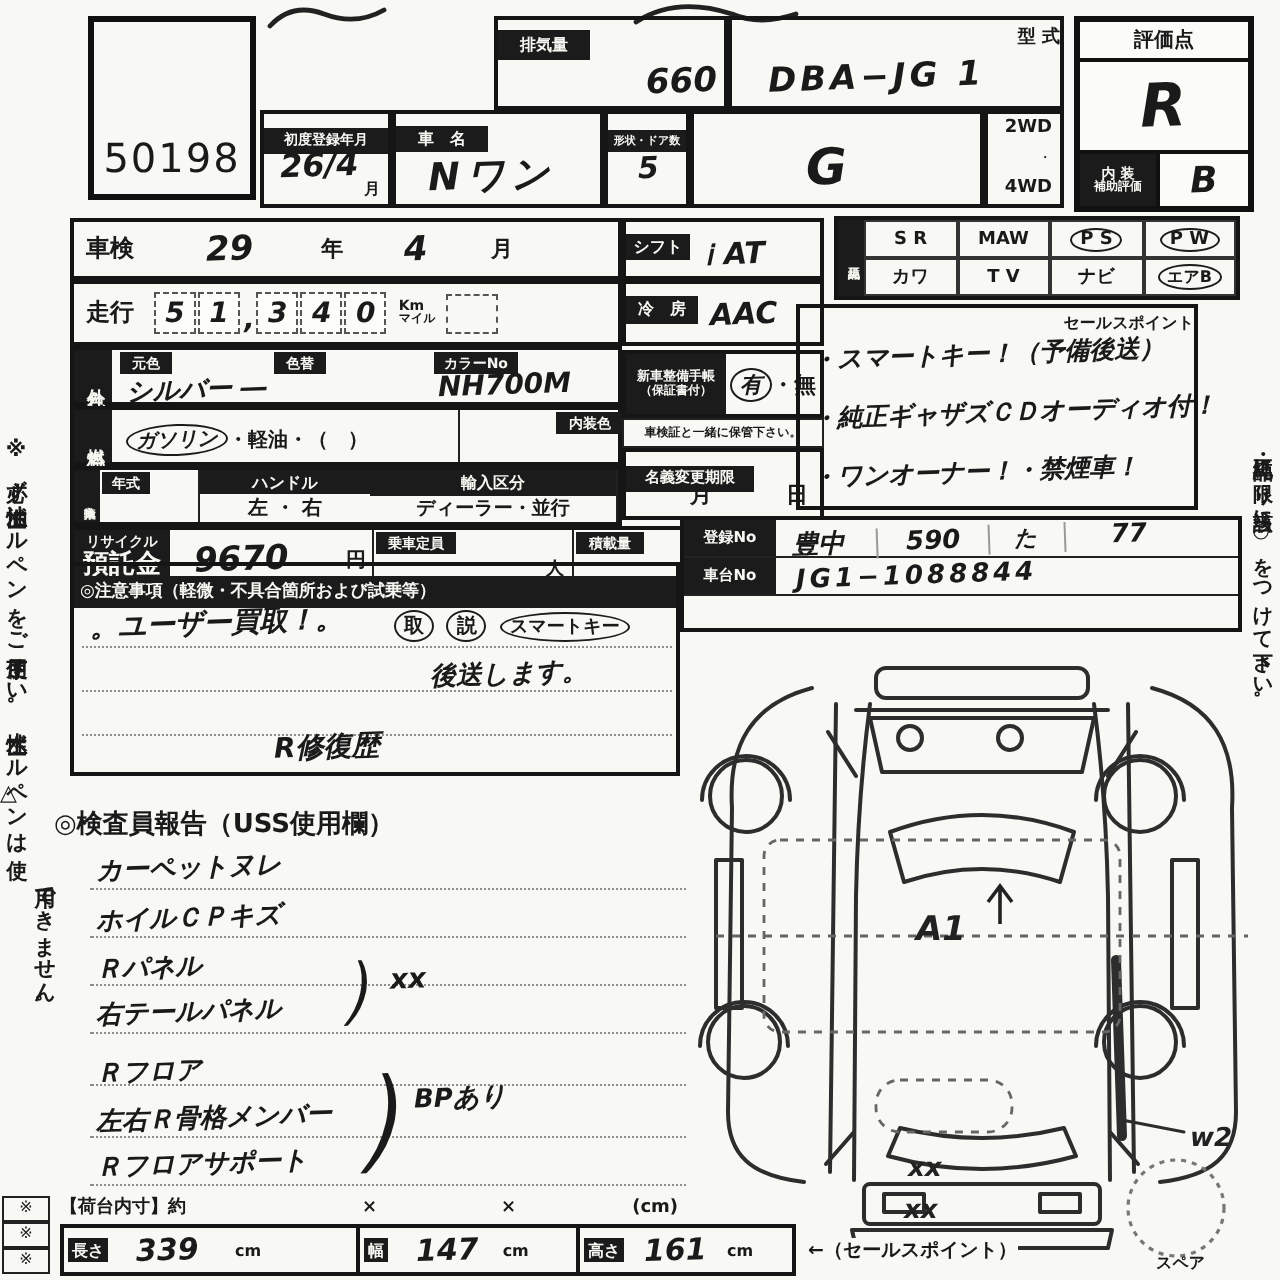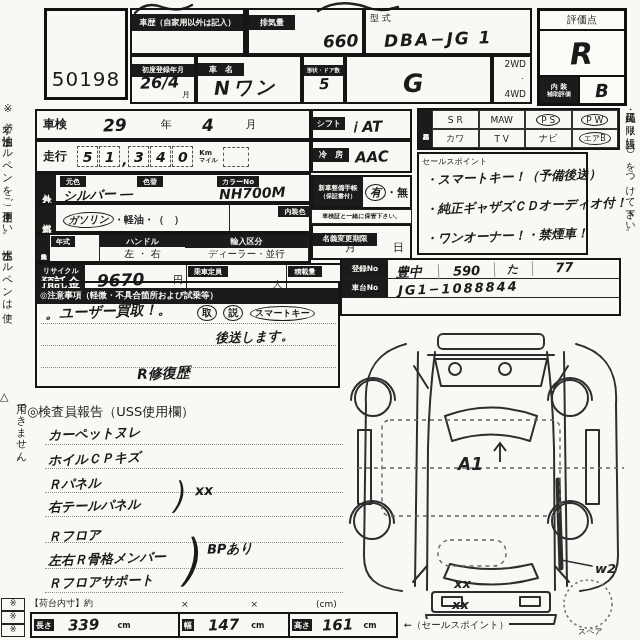--- a/index.html
+++ b/index.html
@@ -4,21 +4,21 @@
 <style>
 * { box-sizing: border-box; margin: 0; padding: 0; }
 html,body { background:#e9e9e6; }
 .sheet { position:relative; width:640px; height:640px; background:#f8f8f4;
   font-family:"DejaVu Sans","Liberation Sans",sans-serif; color:#1a1a1a; overflow:hidden; }
 .abs { position:absolute; }
 .bd  { border:1.5px solid #222; }
 .bd2 { border:2.5px solid #151515; }
 .bd3 { border:3.5px solid #101010; }
 .inv { background:#1b1b1b; color:#f7f7f2; font-weight:bold; display:inline-flex; align-items:center; justify-content:center; }
-.lbl { font-weight:normal; }
+.lbl { font-weight:bold;text-align:right; }
 .hw  { font-style:italic; font-weight:600; white-space:nowrap; transform:rotate(-2deg); }
 .vt  { writing-mode:vertical-rl; }
 .circ { border:1.6px solid #1c1c1c; border-radius:50%; padding:0 4px; display:inline-block; }
 .digit { width:21px; height:21px; border:1.6px dashed #555; display:inline-flex; align-items:center; justify-content:center;
   font-size:14px; font-style:italic; font-weight:600; margin-right:1px; background:#fcfcf9; }
 .dot { border-top:1.5px dotted #8f8f8a; position:absolute; }
 .flex { display:flex; align-items:center; }
 .rowlabelcell { font-size:12px; font-weight:bold; }
 svg text { font-family:"DejaVu Sans",sans-serif; }
 </style>
@@ -41,23 +41,20 @@
   <div class="abs" style="left:1px;top:598px">
     <div class="bd" style="width:24px;height:13px;font-size:8px;text-align:center">※</div>
     <div class="bd" style="width:24px;height:13px;font-size:8px;text-align:center">※</div>
     <div class="bd" style="width:24px;height:13px;font-size:8px;text-align:center">※</div>
   </div>
 
   <div class="abs bd3" style="left:44px;top:8px;width:84px;height:92px;display:flex;align-items:flex-end;justify-content:center;padding-bottom:6px">
     <span style="font-size:20px;letter-spacing:1px">50198</span>
   </div>
 
-  <div class="abs bd2" style="left:130px;top:8px;width:117px;height:47px;border-right-width:4px">
-    <div class="inv" style="width:100%;height:17px;font-size:8px">車歴（自家用以外は記入）</div>
-  </div>
   <div class="abs bd2" style="left:247px;top:8px;width:117px;height:47px">
     <div class="inv" style="width:46px;height:15px;font-size:8px">排気量</div>
     <div class="hw abs" style="right:4px;bottom:2px;font-size:17px">660</div>
   </div>
   <div class="abs bd2" style="left:364px;top:8px;width:168px;height:47px">
     <div class="lbl" style="font-size:9px;padding:2px 0 0 4px">型 式</div>
     <div class="hw abs" style="left:18px;bottom:4px;font-size:17px;letter-spacing:2px">DBA−JG 1</div>
   </div>
 
   <div class="abs bd3" style="left:537px;top:8px;width:90px;height:98px;background:#fbfbf7">
@@ -231,21 +228,21 @@
         </div>
       <div class="lbl" style="border:1px solid #333;font-size:9px;display:flex;align-items:center;justify-content:center">カワ</div>
       <div class="lbl" style="border:1px solid #333;font-size:9px;display:flex;align-items:center;justify-content:center">T V</div>
       <div class="lbl" style="border:1px solid #333;font-size:9px;display:flex;align-items:center;justify-content:center">ナビ</div>
       <div style="border:1px solid #333;display:flex;align-items:center;justify-content:center">
           <span class="circ lbl" style="font-size:8px">エアB</span>
         </div>
     </div>
   </div>
 
-  <div class="abs bd2" style="left:417px;top:152px;width:171px;height:103px">
+  <div class="abs bd2" style="left:398px;top:152px;width:201px;height:103px">
     <div class="lbl" style="font-size:8px;padding:2px 0 0 3px">セールスポイント</div>
     <div class="hw abs" style="left:6px;top:15px;font-size:12.5px">・スマートキー！（予備後送）</div>
     <div class="hw abs" style="left:6px;top:44px;font-size:12.5px">・純正ギャザズＣＤオーディオ付！</div>
     <div class="hw abs" style="left:6px;top:74px;font-size:12.5px">・ワンオーナー！・禁煙車！</div>
   </div>
 
   <div class="abs bd2" style="left:340px;top:258px;width:281px;height:58px">
     <div class="flex" style="height:19px;border-bottom:1.5px solid #222;align-items:stretch">
       <div class="inv" style="width:46px;font-size:7.5px">登録No</div>
       <div class="flex hw" style="flex:1;font-size:13px;padding-left:8px;gap:0">

